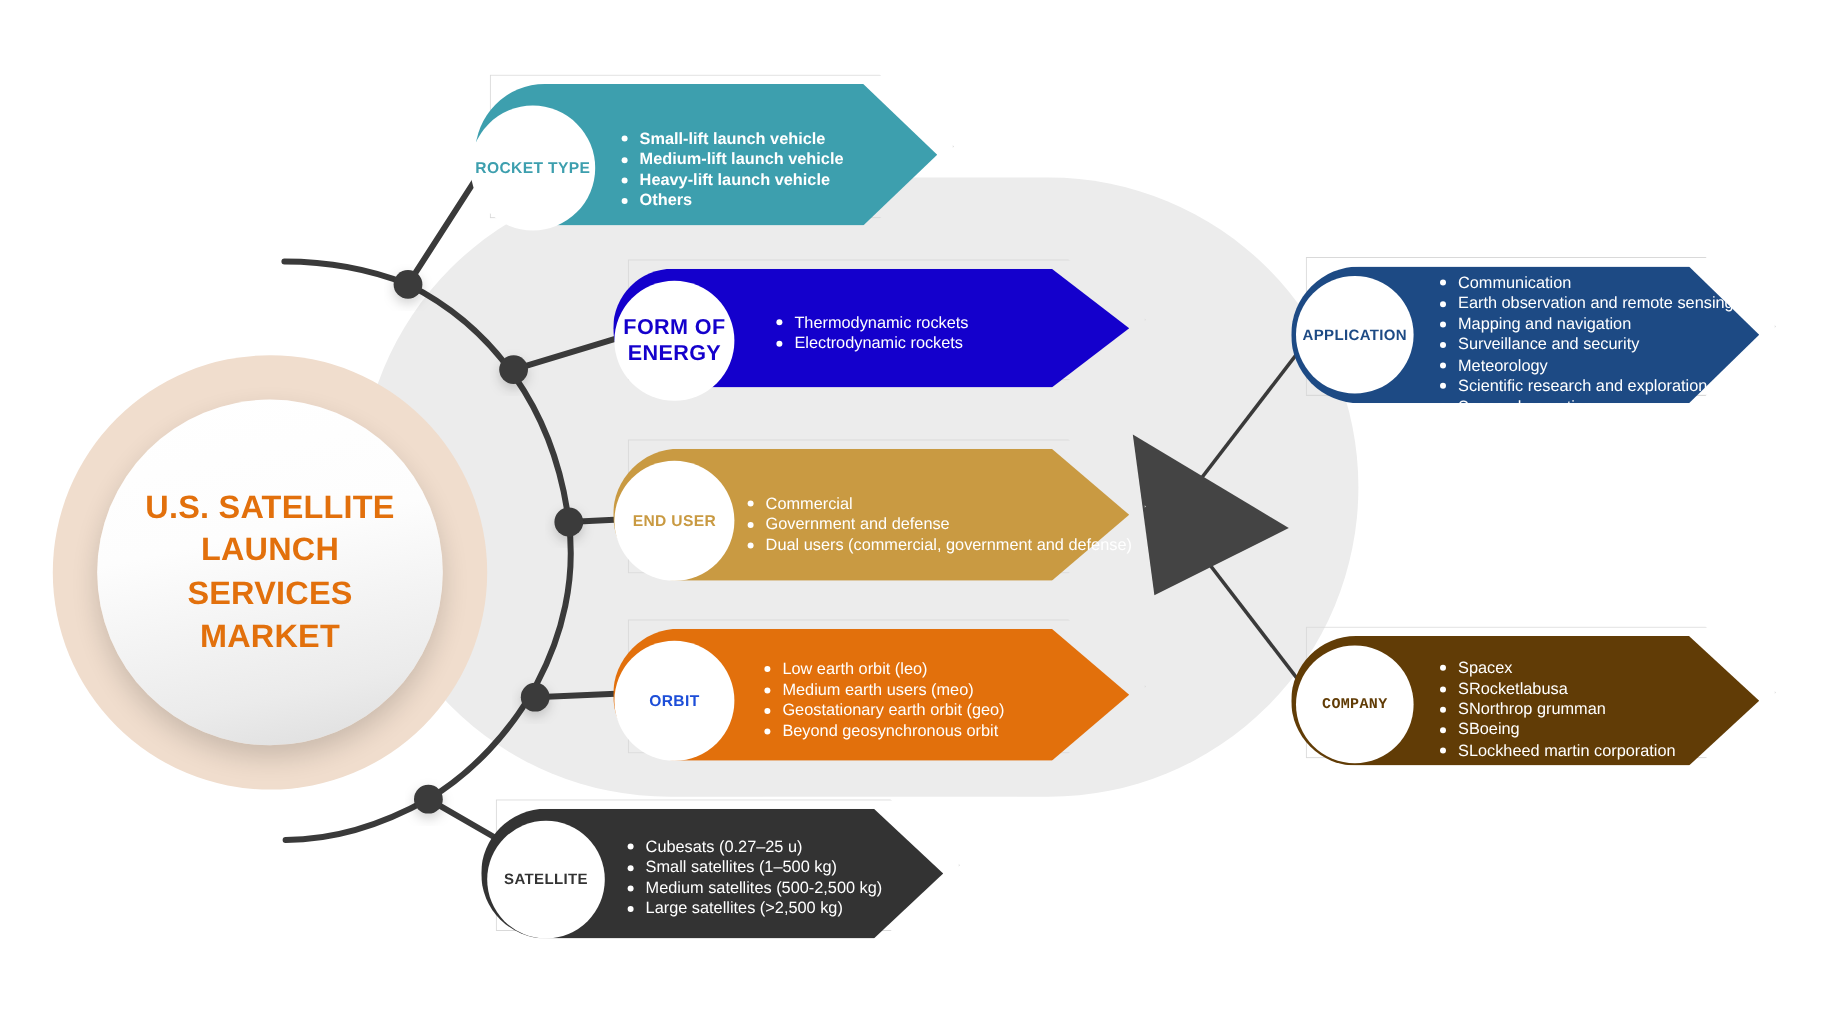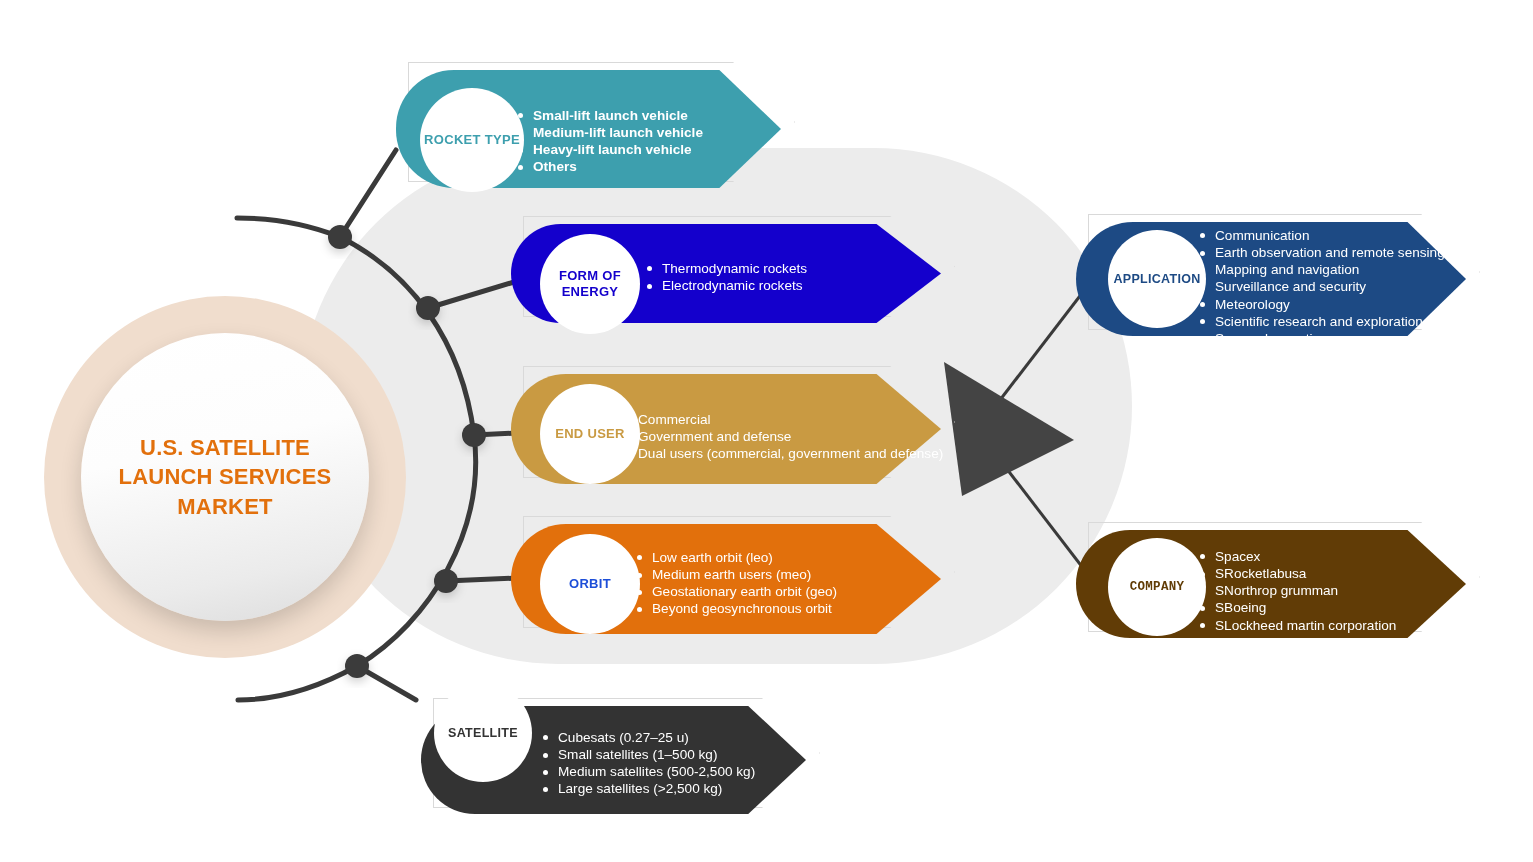--- a/index.html
+++ b/index.html
@@ -16,21 +16,21 @@
     position:absolute;left:44px;top:296px;width:362px;height:362px;border-radius:50%;
     background:#f0ddcd;
   }
   #center-hub .inner{
     position:absolute;left:37px;top:37px;width:288px;height:288px;border-radius:50%;
     background:linear-gradient(168deg,#ffffff 0%,#fdfdfd 40%,#ebebeb 80%,#dcdcdc 100%);
     box-shadow:0 10px 22px rgba(0,0,0,.16);
     display:flex;align-items:center;justify-content:center;
   }
   #center-title{
-    color:#e2700c;font-weight:bold;font-size:22px;line-height:1.32;
+    color:#e2700c;font-weight:bold;font-size:27px;line-height:1.32;
     letter-spacing:.2px;text-align:center;width:260px;
   }
 
   
   .band{position:absolute;}
   .band .ghost{
     position:absolute;left:12px;top:-8px;width:100%;height:100%;
     border:1.5px solid #d9d9d9;background:transparent;
   }
   .band .body{
@@ -44,29 +44,29 @@
   }
   .band .bullets .li{position:relative;padding-left:15px;}
   .band .bullets .li .dot{
     position:absolute;left:0;top:.47em;width:5px;height:5px;border-radius:50%;
     background:currentColor;
   }
 
   .chip{
     position:absolute;border-radius:50%;background:#ffffff;
     display:flex;align-items:center;justify-content:center;text-align:center;
-    font-weight:bold;letter-spacing:.3px;line-height:1.2;margin-left:28px;
+    font-weight:bold;letter-spacing:.3px;line-height:1.2;
   }
 
   
   #band-rocket   {left:396px;top:70px;width:385px;height:118px;font-weight:bold;}
   #band-energy   {left:511px;top:224px;width:430px;height:99px;}
   #band-enduser  {left:511px;top:374px;width:430px;height:110px;}
   #band-orbit    {left:511px;top:524px;width:430px;height:110px;}
-  #band-satellite{left:421px;top:674px;width:385px;height:108px;margin-top:32px;}
+  #band-satellite{left:401px;top:674px;width:385px;height:108px;}
   #band-application{left:1076px;top:222px;width:390px;height:114px;}
   #band-company  {left:1076px;top:530px;width:390px;height:108px;}
 
   #band-rocket .body,#band-rocket .ghost{
     clip-path:polygon(0 0,84% 0,100% 50%,84% 100%,0 100%);}
   #band-energy .body,#band-energy .ghost,
   #band-enduser .body,#band-enduser .ghost,
   #band-orbit .body,#band-orbit .ghost,
   #band-satellite .body,#band-satellite .ghost,
   #band-application .body,#band-application .ghost,
@@ -76,21 +76,21 @@
   #band-rocket   .body{background:#3d9fae;}
   #band-energy   .body{background:#1400cc;}
   #band-enduser  .body{background:#c99a42;}
   #band-orbit    .body{background:#e2700c;}
   #band-satellite .body{background:#333333;}
   #band-application .body{background:#1d4a84;}
   #band-company  .body{background:#613c06;}
 
   
   #chip-rocket{left:392px;top:88px;width:104px;height:104px;font-size:13px;color:#3d9fae;}
-  #chip-energy{left:512px;top:234px;width:100px;height:100px;font-size:13px;color:#1400cc;}
+  #chip-energy{left:512px;top:234px;width:100px;height:100px;font-size:18px;color:#1400cc;}
   #chip-enduser{left:512px;top:384px;width:100px;height:100px;font-size:13px;color:#c99a42;}
   #chip-orbit{left:512px;top:534px;width:100px;height:100px;font-size:13px;color:#1d4ed8;}
   #chip-satellite{left:406px;top:684px;width:98px;height:98px;font-size:12.5px;color:#333333;}
   #chip-application{left:1080px;top:230px;width:98px;height:98px;font-size:12.5px;color:#1d4a84;}
   #chip-company{left:1080px;top:538px;width:98px;height:98px;font-size:12.5px;color:#613c06;font-family:Liberation Mono, monospace;}
 
   
   #bul-rocket{left:122px;top:37px;}
   #bul-energy{left:136px;top:36px;}
   #bul-enduser{left:112px;top:37px;}

